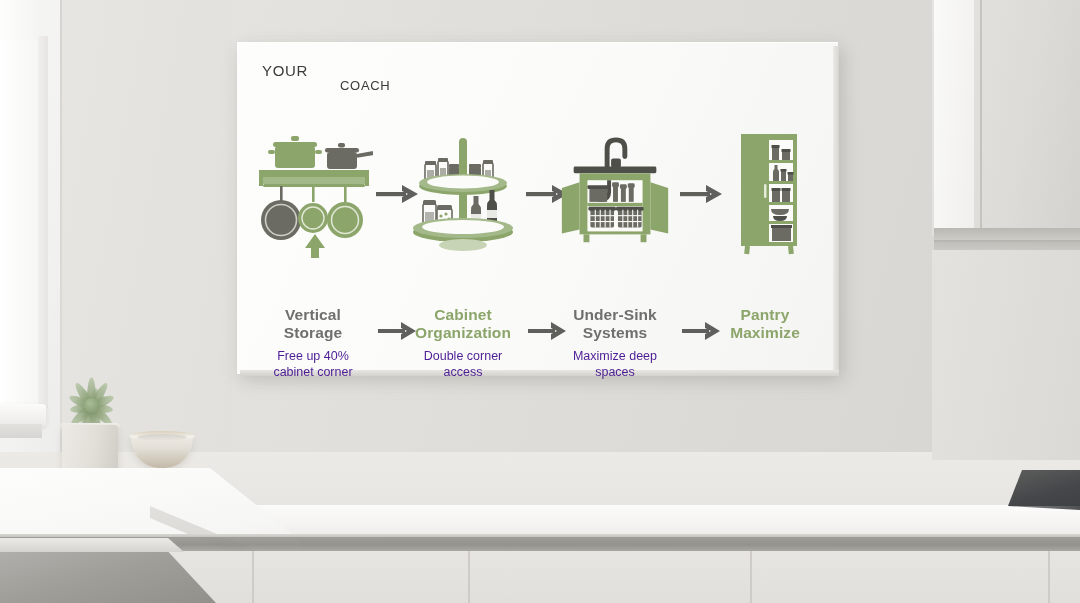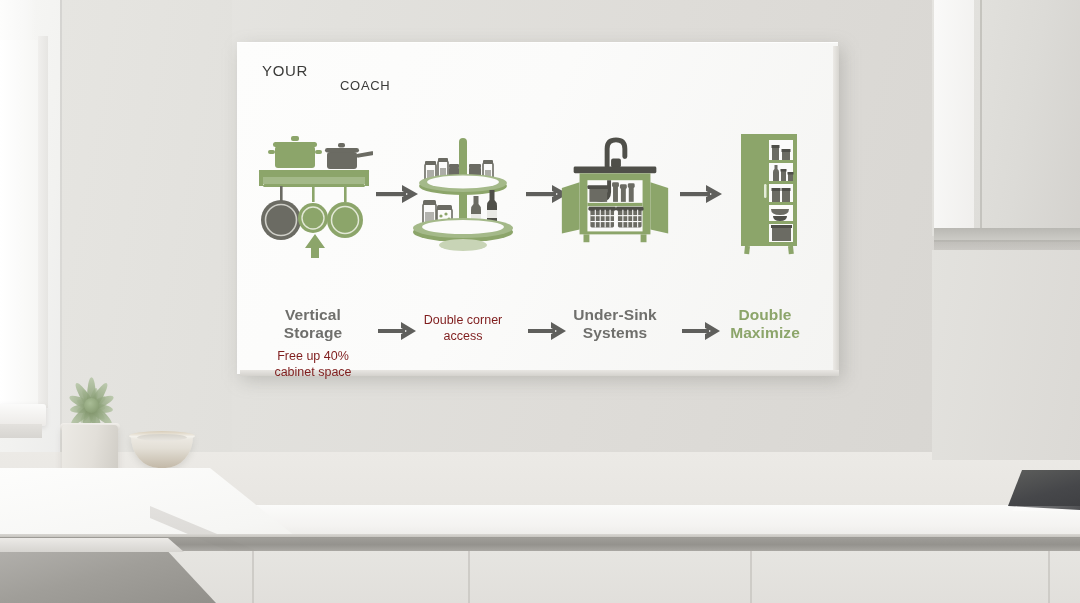--- a/index.html
+++ b/index.html
@@ -227,21 +227,21 @@
   .labels-row{position:absolute;left:0;top:144px;width:578px;height:98px;margin-top:34px;}
   .label-cell{
     position:absolute;top:0;width:126px;text-align:center;
   }
   .step-title{
     font-size:15.5px;font-weight:bold;line-height:18px;letter-spacing:.1px;
   }
   .step-title.gray{color:#6f6f6c;}
   .step-title.green{color:#8ca56a;}
   .step-caption{
-    margin-top:7px;font-size:12.5px;line-height:15.5px;color:#7f1d1d;
+    margin-top:7px;font-size:12.5px;line-height:15.5px;color:#4c1d95;
   }
   .arrow-label{
     position:absolute;top:14px;width:40px;height:22px;
   }
 </style>
 </head>
 <body>
 
 <div class="scene">
 
@@ -535,60 +535,68 @@
 
     <div class="labels-row">
 
       <div class="label-cell" style="left:0">
         <div class="step-title gray">
           <span>Vertical</span><br>
           <span>Storage</span>
         </div>
         <div class="step-caption">
           <span>Free up 40%</span><br>
-          <span>cabinet space</span>
+          <span>cabinet corner</span>
         </div>
       </div>
 
       <div class="arrow-label" style="left:128px">
         <svg width="40" height="22" viewBox="0 0 40 22">
           <rect x="0" y="9" width="27" height="4" fill="#5f5f5c"></rect>
           <path d="M23 2 L38 11 L23 20 L23 14 L29 11 L23 8 Z" fill="#5f5f5c"></path>
         </svg>
       </div>
 
       <div class="label-cell" style="left:150px">
+        <div class="step-title green">
+          <span>Cabinet</span><br>
+          <span>Organization</span>
+        </div>
         <div class="step-caption">
           <span>Double corner</span><br>
           <span>access</span>
         </div>
       </div>
 
       <div class="arrow-label" style="left:278px">
         <svg width="40" height="22" viewBox="0 0 40 22">
           <rect x="0" y="9" width="27" height="4" fill="#5f5f5c"></rect>
           <path d="M23 2 L38 11 L23 20 L23 14 L29 11 L23 8 Z" fill="#5f5f5c"></path>
         </svg>
       </div>
 
       <div class="label-cell" style="left:302px">
         <div class="step-title gray">
           <span>Under-Sink</span><br>
           <span>Systems</span>
         </div>
+        <div class="step-caption">
+          <span>Maximize deep</span><br>
+          <span>spaces</span>
+        </div>
       </div>
 
       <div class="arrow-label" style="left:432px">
         <svg width="40" height="22" viewBox="0 0 40 22">
           <rect x="0" y="9" width="27" height="4" fill="#5f5f5c"></rect>
           <path d="M23 2 L38 11 L23 20 L23 14 L29 11 L23 8 Z" fill="#5f5f5c"></path>
         </svg>
       </div>
 
       <div class="label-cell" style="left:452px">
         <div class="step-title green">
-          <span>Double</span><br>
+          <span>Pantry</span><br>
           <span>Maximize</span>
         </div>
       </div>
     </div>
   </div>
 </div>
 
 </body></html>

